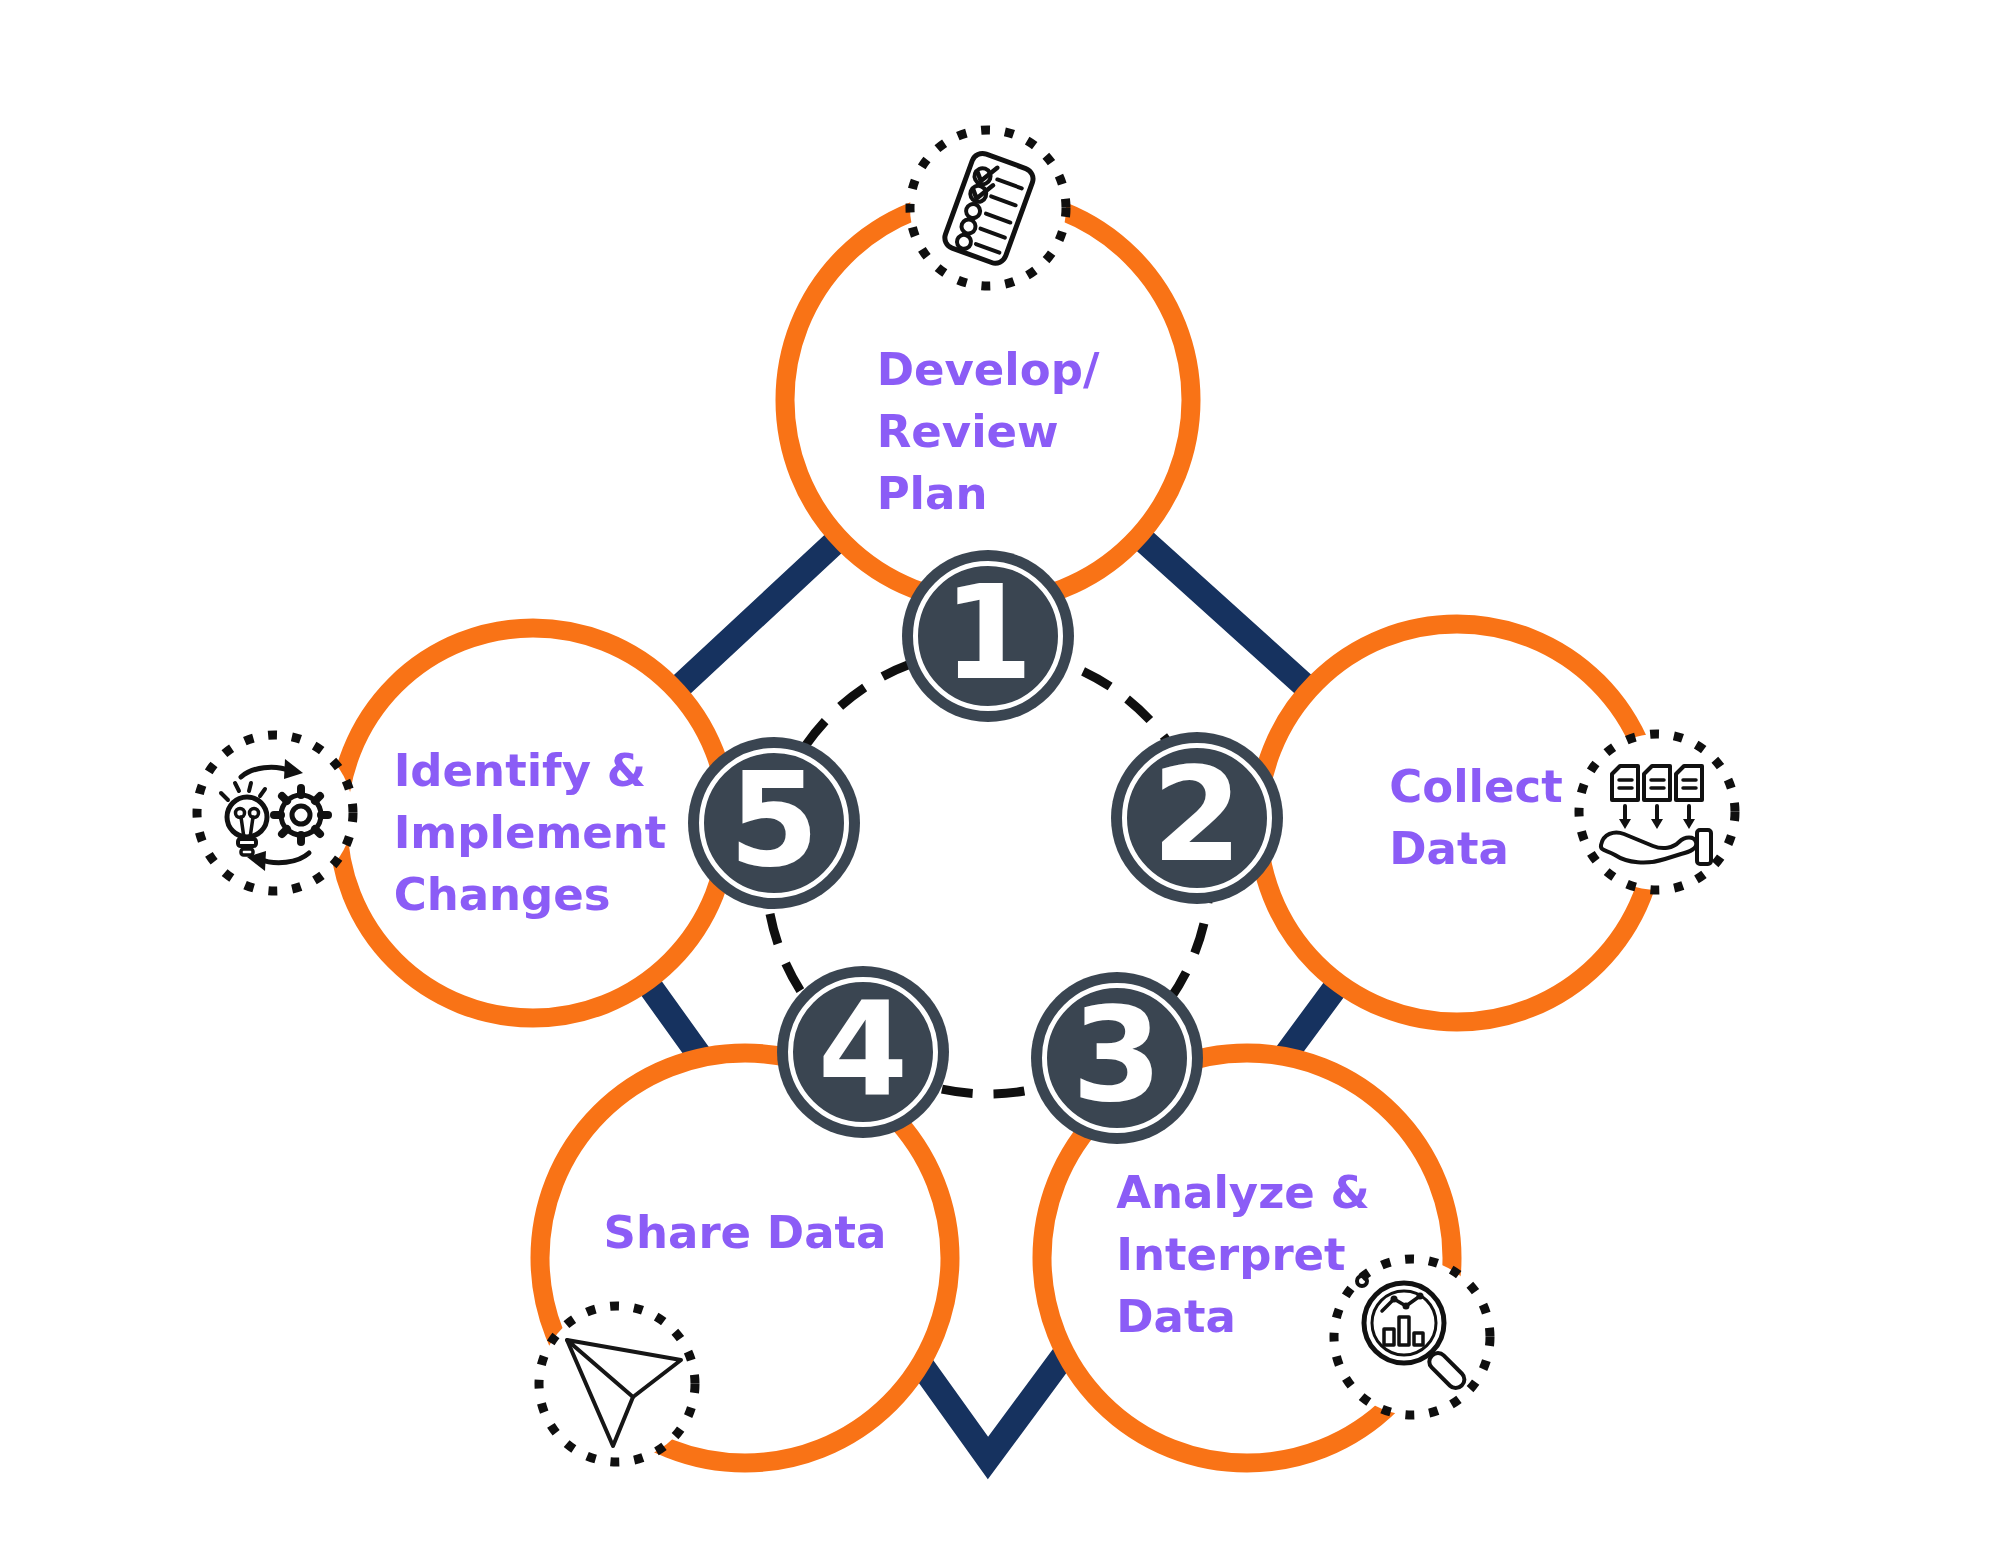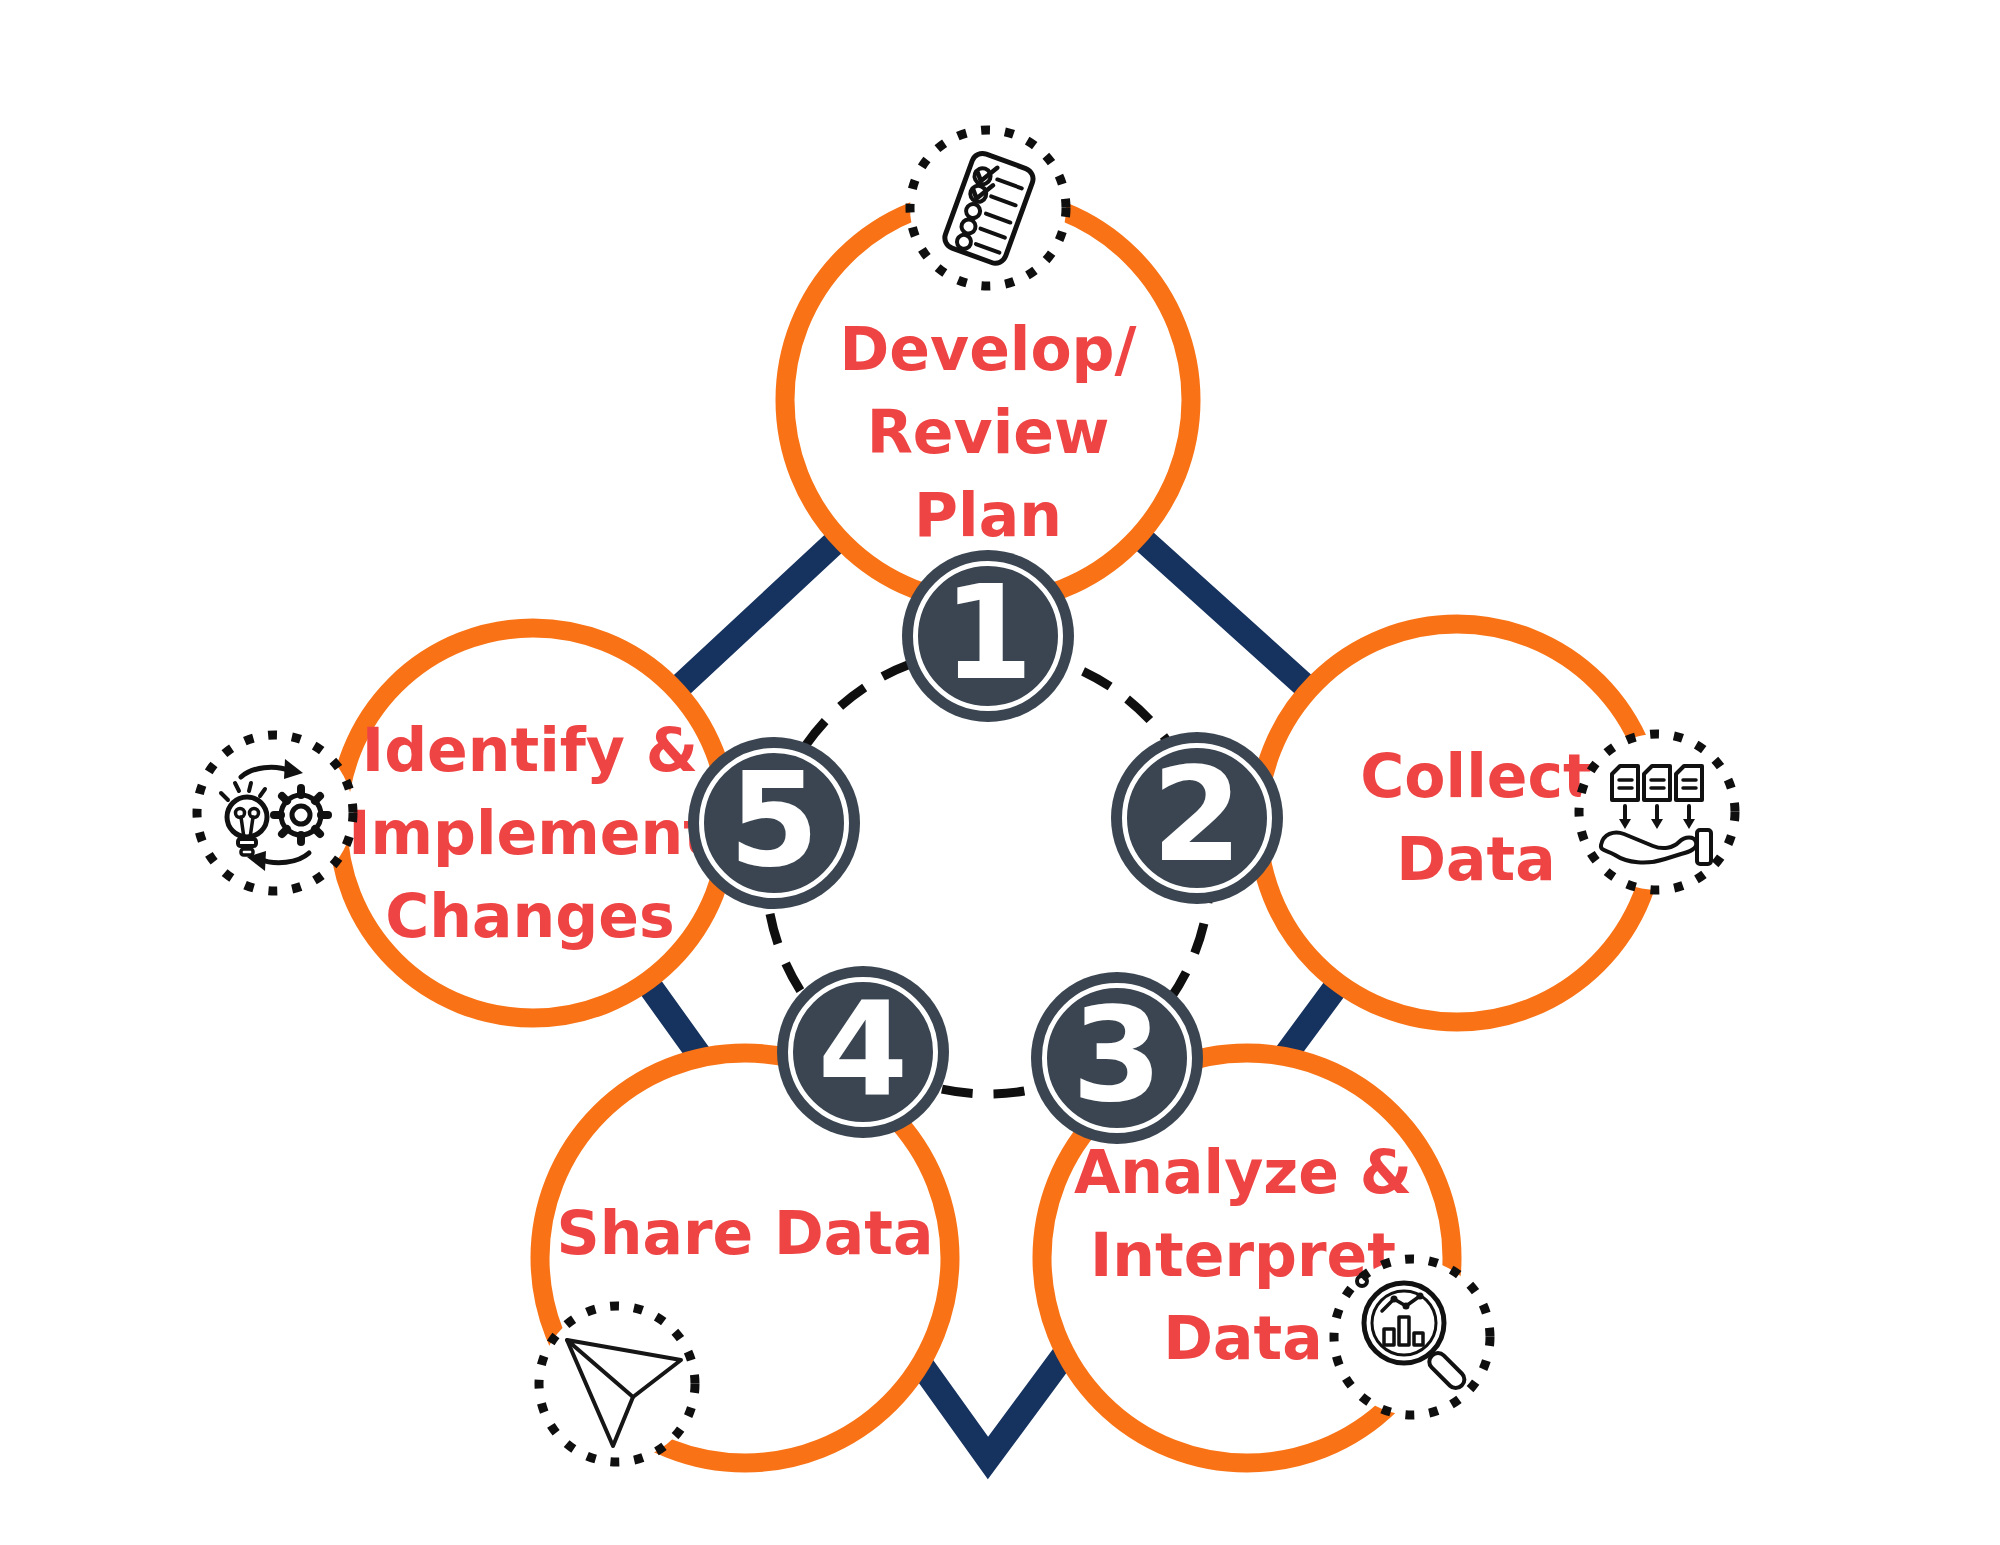--- a/index.html
+++ b/index.html
@@ -7,25 +7,25 @@
     position:relative;
     width:2000px;height:1545px;
     background:#ffffff;
     font-family:"DejaVu Sans","Liberation Sans",sans-serif;
     overflow:hidden;
   }
   #bg-svg{position:absolute;left:0;top:0;}
   .step-label{
     position:absolute;
     transform:translate(-50%,-50%);
-    text-align:center;
+    text-align:left;
     font-weight:700;
-    font-size:60px;
+    font-size:45px;
     line-height:1.38;
-    color:#ef4444;
+    color:#8b5cf6;
     white-space:pre-line;
     letter-spacing:0;
   }
   .num-circle{
     position:absolute;
     width:172px;height:172px;
     border-radius:50%;
     background:#3a4551;
   }
   .num-ring{

